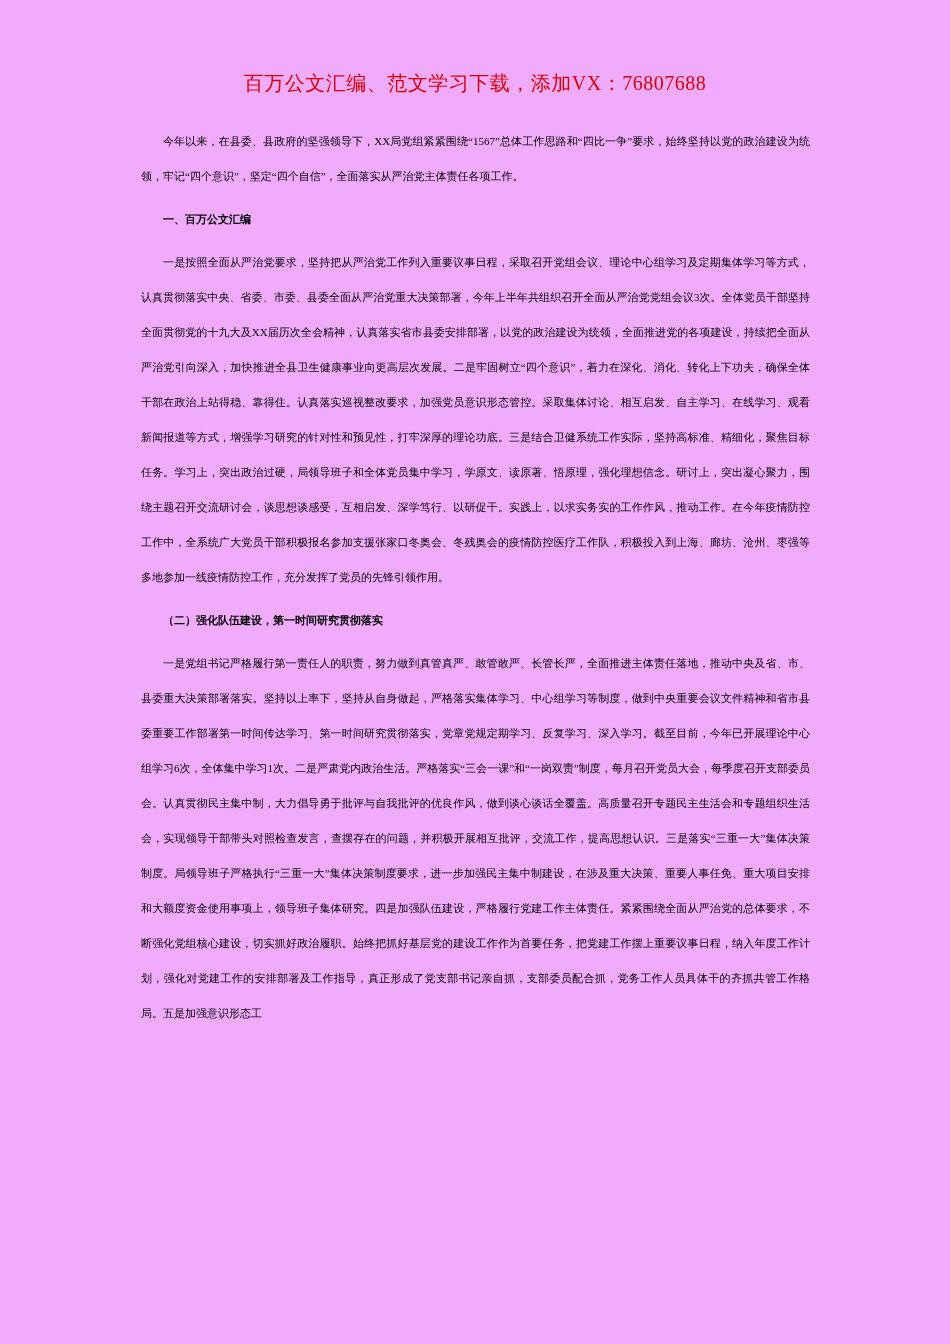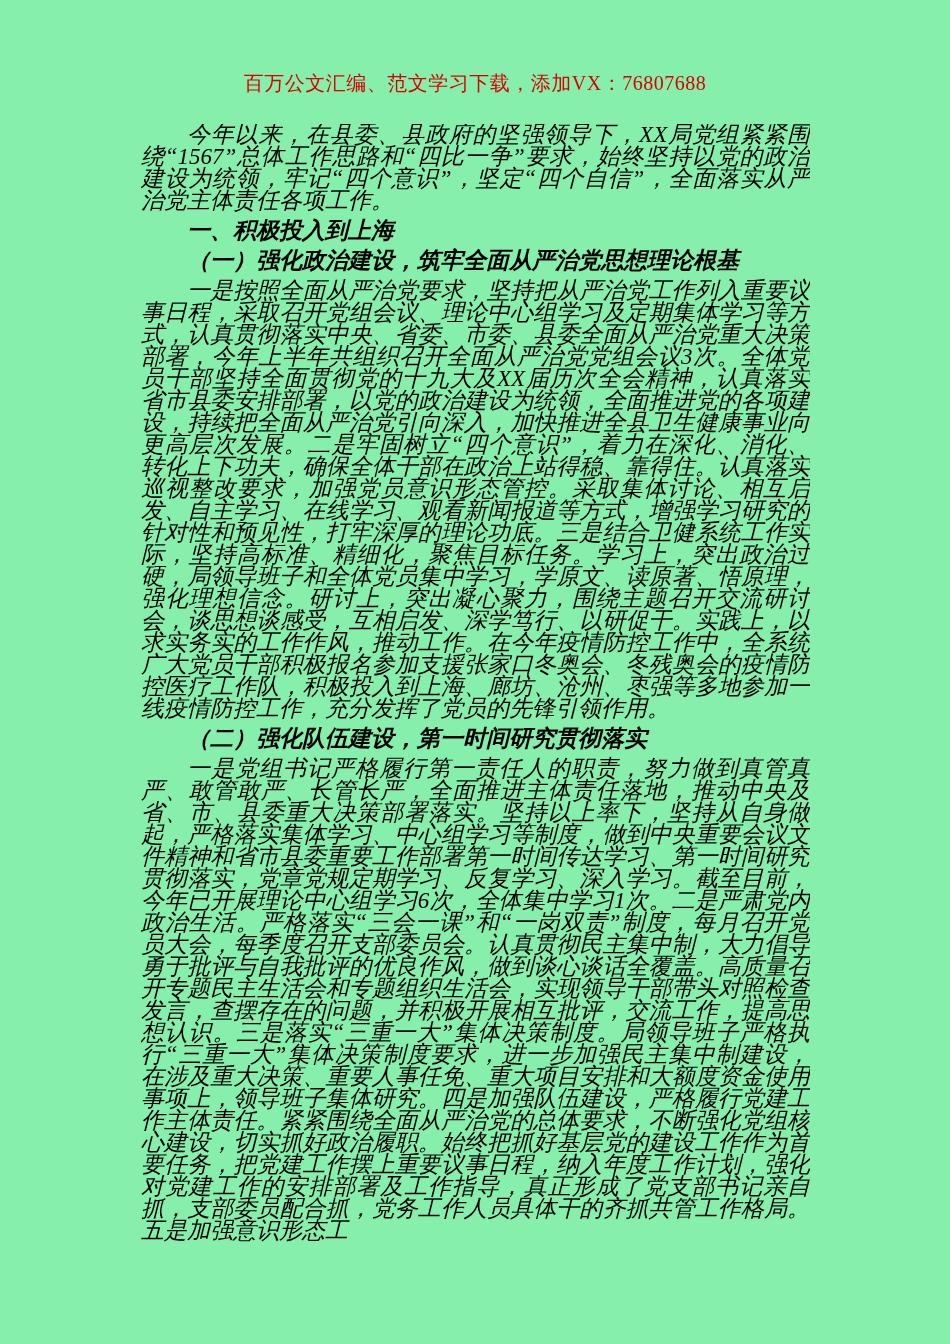--- a/index.html
+++ b/index.html
@@ -11,21 +11,21 @@
     width: 950px;
     height: 1344px;
     font-family: "Liberation Serif", "DejaVu Serif", serif;
     color: #000000;
     overflow: hidden;
   }
   .page {
     position: relative;
     width: 950px;
     height: 1344px;
-    background: #86efac;
+    background: #f0abfc;
     overflow: hidden;
   }
   .promo-banner {
     position: absolute;
     top: 70px;
     left: 0;
     width: 100%;
     text-align: center;
     font-size: 20px;
     font-weight: 400;
@@ -34,42 +34,40 @@
   .content {
     position: absolute;
     top: 124px;
     left: 141px;
     width: 669px;
     height: 1220px;
     overflow: hidden;
   }
   .content p {
     margin: 0 0 8px 0;
-    font-size: 23px;
-    line-height: 22px;
+    font-size: 11px;
+    line-height: 35px;
     text-align: justify;
     text-justify: inter-ideograph;
     text-indent: 2em;
     word-break: break-all;
-    font-style: italic;
   }
   .content p.heading-1,
   .content p.heading-2 {
     font-weight: bold;
   }
 </style>
 </head>
 <body>
 
 <div class="page">
 
   <div class="promo-banner" style="color: rgb(217, 0, 0);">百万公文汇编、范文学习下载，添加VX：76807688</div>
 
   <div class="content">
     <p class="body">今年以来，在县委、县政府的坚强领导下，XX局党组紧紧围绕“1567”总体工作思路和“四比一争”要求，始终坚持以党的政治建设为统领，牢记“四个意识”，坚定“四个自信”，全面落实从严治党主体责任各项工作。</p>
-    <p class="heading-1">一、积极投入到上海</p>
-    <p class="heading-2">（一）强化政治建设，筑牢全面从严治党思想理论根基</p>
+    <p class="heading-1">一、百万公文汇编</p>
     <p class="body">一是按照全面从严治党要求，坚持把从严治党工作列入重要议事日程，采取召开党组会议、理论中心组学习及定期集体学习等方式，认真贯彻落实中央、省委、市委、县委全面从严治党重大决策部署，今年上半年共组织召开全面从严治党党组会议3次。全体党员干部坚持全面贯彻党的十九大及XX届历次全会精神，认真落实省市县委安排部署，以党的政治建设为统领，全面推进党的各项建设，持续把全面从严治党引向深入，加快推进全县卫生健康事业向更高层次发展。二是牢固树立“四个意识”，着力在深化、消化、转化上下功夫，确保全体干部在政治上站得稳、靠得住。认真落实巡视整改要求，加强党员意识形态管控。采取集体讨论、相互启发、自主学习、在线学习、观看新闻报道等方式，增强学习研究的针对性和预见性，打牢深厚的理论功底。三是结合卫健系统工作实际，坚持高标准、精细化，聚焦目标任务。学习上，突出政治过硬，局领导班子和全体党员集中学习，学原文、读原著、悟原理，强化理想信念。研讨上，突出凝心聚力，围绕主题召开交流研讨会，谈思想谈感受，互相启发、深学笃行、以研促干。实践上，以求实务实的工作作风，推动工作。在今年疫情防控工作中，全系统广大党员干部积极报名参加支援张家口冬奥会、冬残奥会的疫情防控医疗工作队，积极投入到上海、廊坊、沧州、枣强等多地参加一线疫情防控工作，充分发挥了党员的先锋引领作用。</p>
     <p class="heading-2">（二）强化队伍建设，第一时间研究贯彻落实</p>
     <p class="body">一是党组书记严格履行第一责任人的职责，努力做到真管真严、敢管敢严、长管长严，全面推进主体责任落地，推动中央及省、市、县委重大决策部署落实。坚持以上率下，坚持从自身做起，严格落实集体学习、中心组学习等制度，做到中央重要会议文件精神和省市县委重要工作部署第一时间传达学习、第一时间研究贯彻落实，党章党规定期学习、反复学习、深入学习。截至目前，今年已开展理论中心组学习6次，全体集中学习1次。二是严肃党内政治生活。严格落实“三会一课”和“一岗双责”制度，每月召开党员大会，每季度召开支部委员会。认真贯彻民主集中制，大力倡导勇于批评与自我批评的优良作风，做到谈心谈话全覆盖。高质量召开专题民主生活会和专题组织生活会，实现领导干部带头对照检查发言，查摆存在的问题，并积极开展相互批评，交流工作，提高思想认识。三是落实“三重一大”集体决策制度。局领导班子严格执行“三重一大”集体决策制度要求，进一步加强民主集中制建设，在涉及重大决策、重要人事任免、重大项目安排和大额度资金使用事项上，领导班子集体研究。四是加强队伍建设，严格履行党建工作主体责任。紧紧围绕全面从严治党的总体要求，不断强化党组核心建设，切实抓好政治履职。始终把抓好基层党的建设工作作为首要任务，把党建工作摆上重要议事日程，纳入年度工作计划，强化对党建工作的安排部署及工作指导，真正形成了党支部书记亲自抓，支部委员配合抓，党务工作人员具体干的齐抓共管工作格局。五是加强意识形态工</p>
   </div>
 
 </div>
 
 </body></html>

